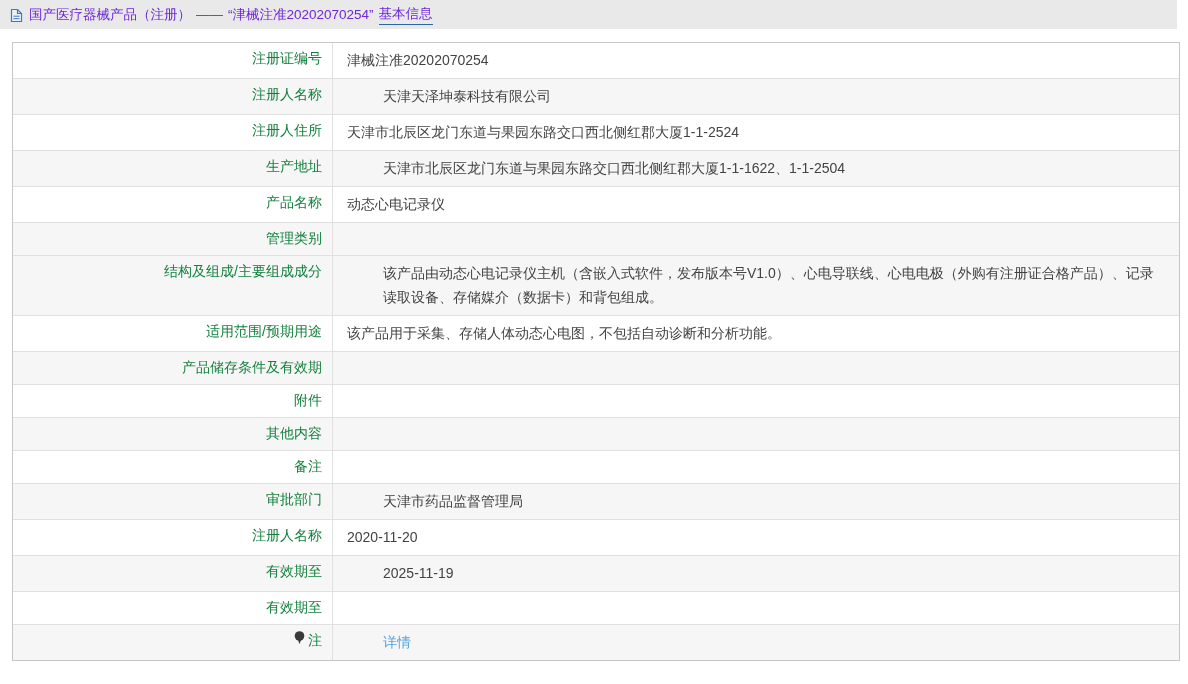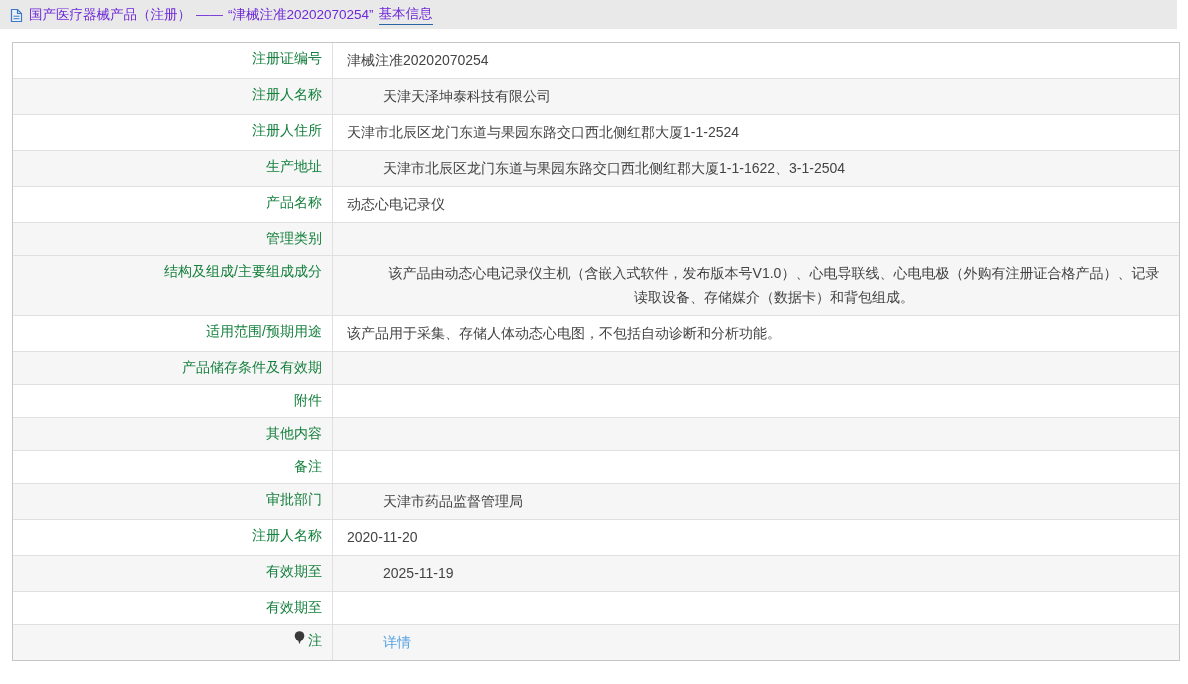--- a/index.html
+++ b/index.html
@@ -51,21 +51,20 @@
     line-height: 1.5;
   }
   .value-cell {
     flex: 1;
     display: flex;
     align-items: center;
     padding: 6px 14px;
     color: #434343;
     font-size: 14px;
     line-height: 1.65;
-    text-align: center;
   }
   .value-cell .link {
     color: #55a2e3;
     text-decoration: none;
     cursor: pointer;
   }
   .note-icon { display: inline-flex; margin-right: 3px; position: relative; top: 1px; }
 </style>
 </head>
 <body>
@@ -108,21 +107,21 @@
       </div>
       <div class="value-cell">
         <span>天津市北辰区龙门东道与果园东路交口西北侧红郡大厦1-1-2524</span>
       </div>
     </div>
     <div class="row alt">
       <div class="label-cell">
         <span>生产地址</span>
       </div>
       <div class="value-cell">
-        <span>天津市北辰区龙门东道与果园东路交口西北侧红郡大厦1-1-1622、3-1-2504</span>
+        <span>天津市北辰区龙门东道与果园东路交口西北侧红郡大厦1-1-1622、1-1-2504</span>
       </div>
     </div>
     <div class="row">
       <div class="label-cell">
         <span>产品名称</span>
       </div>
       <div class="value-cell">
         <span>动态心电记录仪</span>
       </div>
     </div>

